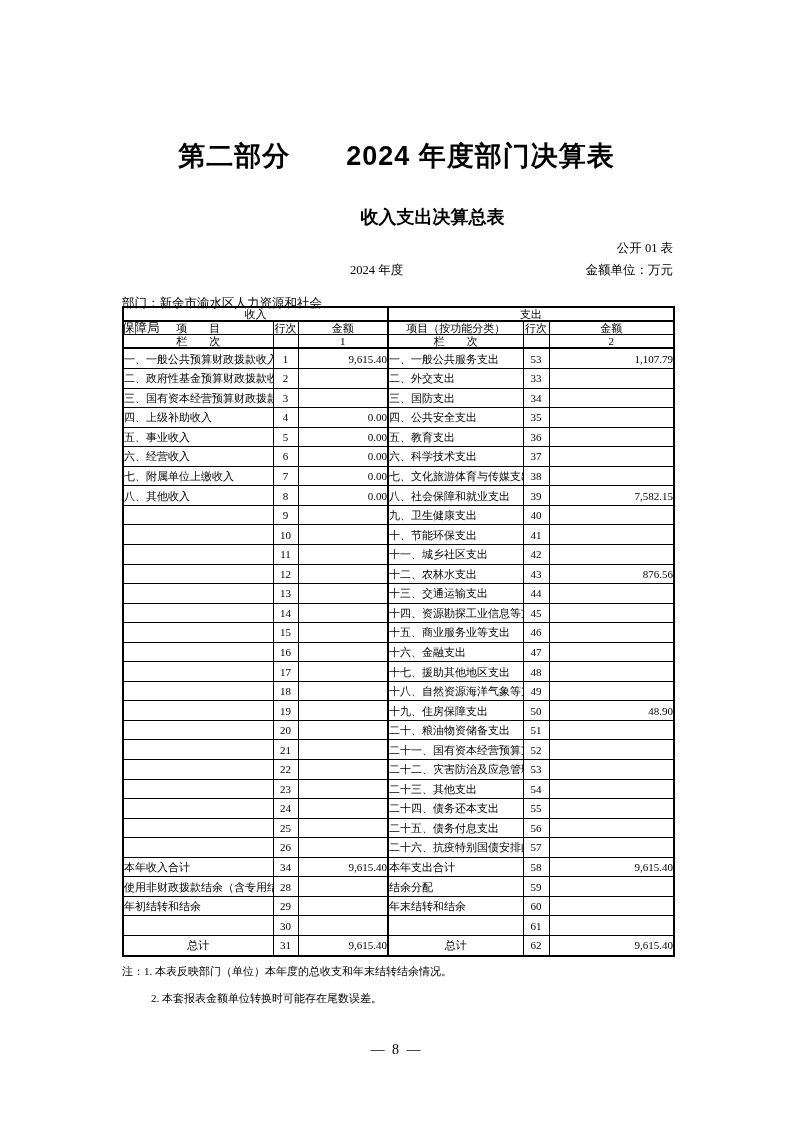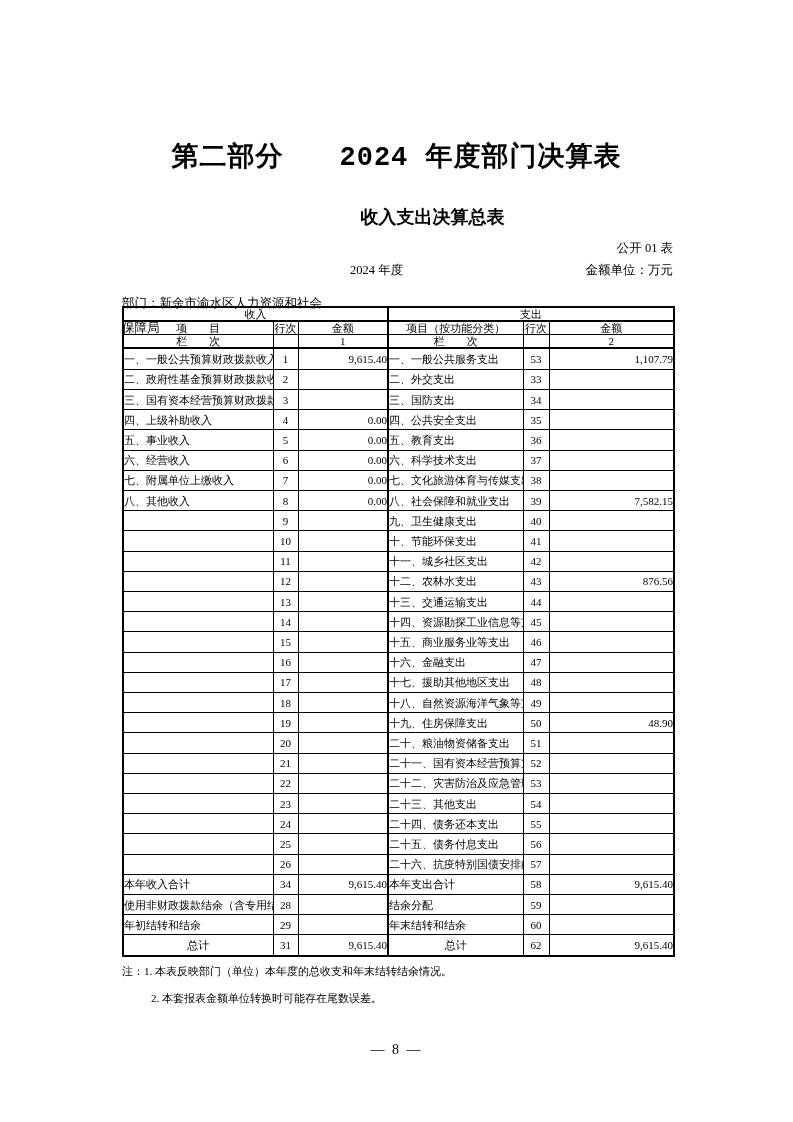--- a/index.html
+++ b/index.html
@@ -6,21 +6,21 @@
   .page{
     position:relative;
     width:793px;height:1122px;
     background:#fff;color:#000;
     font-family:"Liberation Serif", serif;
     overflow:hidden;
   }
   .title{
     position:absolute;top:138px;left:0;width:100%;
     text-align:center;font-size:27px;font-weight:bold;
-    font-family:Liberation Mono, monospace;
+    font-family:Liberation Sans, sans-serif;
     letter-spacing:1px;white-space:pre;
   }
   .subtitle{
     position:absolute;top:205px;left:0;width:100%;
     text-align:center;font-size:18px;font-weight:bold;
     font-family:"Liberation Sans", sans-serif;
     margin-left:36px;
   }
   .table-code{
     position:absolute;top:240px;right:120px;
@@ -342,20 +342,28 @@
         </tr>
         <tr>
           <td class="c-item indent1">年初结转和结余</td>
           <td class="c-line">29</td>
           <td class="c-amt"></td>
           <td class="c-item c-rstart indent2">年末结转和结余</td>
           <td class="c-line">60</td>
           <td class="c-amt"></td>
         </tr>
         <tr>
+          <td class="c-item"></td>
+          <td class="c-line">30</td>
+          <td class="c-amt"></td>
+          <td class="c-item c-rstart"></td>
+          <td class="c-line">61</td>
+          <td class="c-amt"></td>
+        </tr>
+        <tr>
           <td class="c-item total">总计</td>
           <td class="c-line">31</td>
           <td class="c-amt">9,615.40</td>
           <td class="c-item c-rstart total">总计</td>
           <td class="c-line">62</td>
           <td class="c-amt">9,615.40</td>
         </tr>
       </tbody>
   </table>
 

